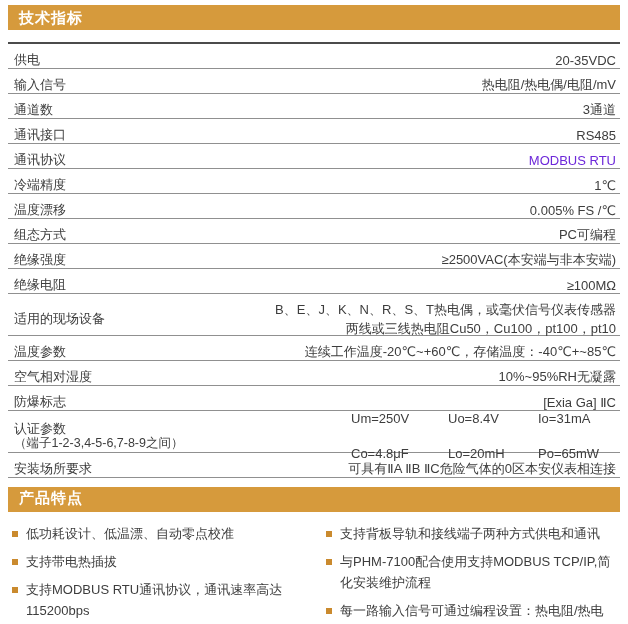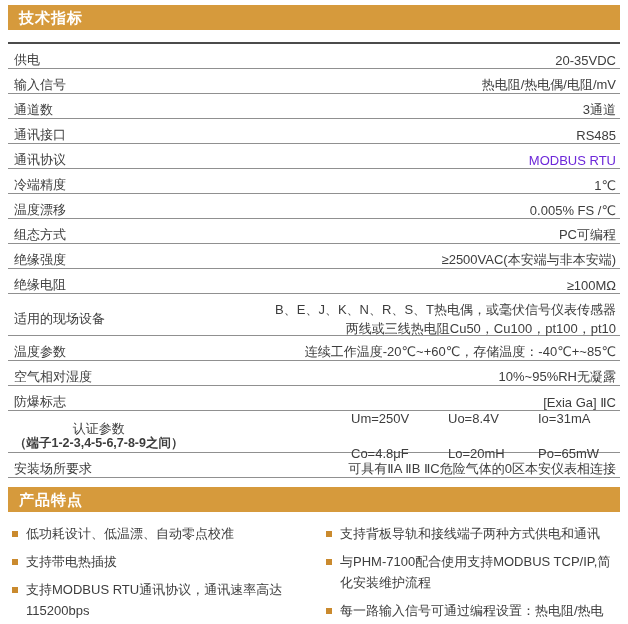--- a/index.html
+++ b/index.html
@@ -21,29 +21,29 @@
   .spec-row {
     display:flex; justify-content:space-between; align-items:center;
     border-bottom:1px solid #909090;
     height:24px; padding:0 4px 0 6px; font-size:13px;
   }
   .spec-row.tall { height:41px; }
   .spec-label { white-space:nowrap;margin-top:8px; }
   .spec-value { text-align:right; white-space:nowrap;margin-top:8px; }
   .muted { color:#6d28d9; }
   .vline { line-height:19px; }
-  .label-stack { line-height:15px;text-align:center; }
-  .label-stack .sub { font-size:12.5px;font-weight:bold; }
+  .label-stack { line-height:15px; }
+  .label-stack .sub { font-size:12.5px; }
   .cert-grid {
     display:grid; grid-template-columns:97px 90px 78px;
     row-gap:16px;
   }
   .cert-grid span { text-align:left; line-height:19px; }
 
-  .features-bar { margin-top:9px; }
+  .features-bar { margin-top:9px;font-family:Liberation Mono, monospace; }
   .features { display:flex; gap:24px; margin-top:11px; padding:0 4px; }
   .feature-col { flex:1; min-width:0; }
   .feature-item { display:flex; margin-bottom:7px; font-size:13px; line-height:21px; }
   .bullet { width:6px; height:6px; background:#CA8A2E; margin:8px 8px 0 0; flex:none; }
 </style>
 </head>
 <body>
 
 <div class="page">
 

